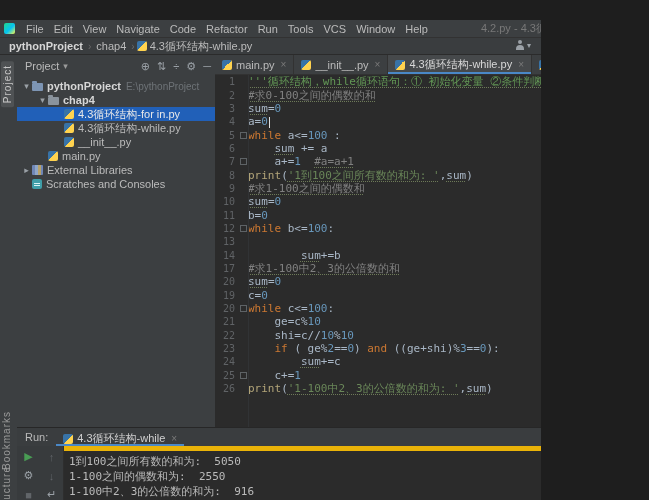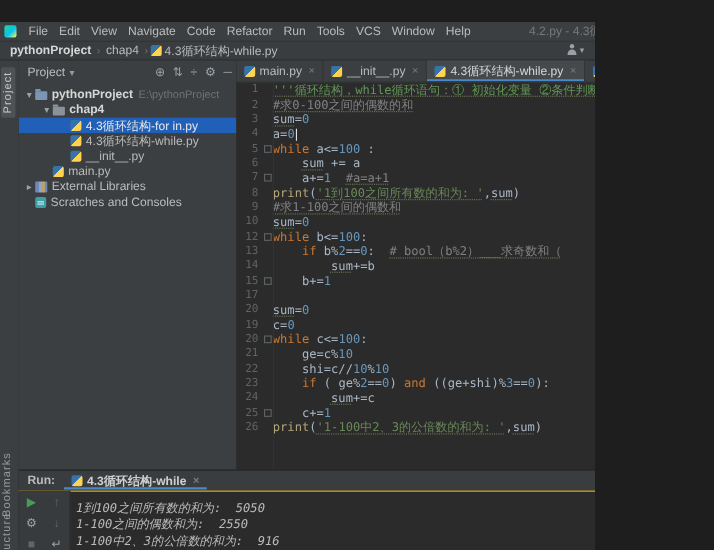--- a/index.html
+++ b/index.html
@@ -84,34 +84,34 @@
   .tok-num{color:#6897BB;}
   .tok-str{color:#6A8759;}
   .tok-com{color:#808080;}
   .tok-doc{color:#629755;}
   .tok-fn{color:#B3A579;}
   .tok-ul{text-decoration:underline dotted #6d7a58;text-decoration-thickness:1px;text-underline-offset:2px;}
   .tok-caret{display:inline-block;width:1.5px;height:11px;background:#e0e0e0;margin-left:1px;vertical-align:middle;}
   .gutter-div{position:absolute;left:33px;top:0;bottom:0;width:1px;background:#313335;}
   
   .run{position:absolute;left:17px;top:407px;right:0;bottom:0;background:#2b2b2b;border-top:1px solid #272727;}
-  .run-head{height:18px;background:#3a3d3f;display:flex;align-items:center;border-bottom:1px solid #eab308;font-weight:bold;}
+  .run-head{height:18px;background:#3a3d3f;display:flex;align-items:flex-end;border-bottom:5px solid #eab308;}
   .run-label{color:#bbbbbb;font-size:11px;align-self:center;margin:0 8px 0 8px;}
   .run-tab{display:flex;align-items:center;gap:4px;padding:0 7px;font-size:11px;color:#d0d0d0;
            box-shadow:inset 0 -2px 0 var(--accent);white-space:nowrap;}
   .run-cols{position:absolute;left:0;top:18px;bottom:0;width:46px;background:#383b3d;border-right:1px solid #2e2e2e;display:flex;}
   .run-col{width:23px;display:flex;flex-direction:column;align-items:center;padding-top:4px;gap:6px;}
   .run-ic{width:15px;height:15px;display:flex;align-items:center;justify-content:center;
           color:#9aa0a6;font-size:11px;border-radius:2px;cursor:default;}
   .run-ic.green{color:var(--green);}
   .run-ic.dim{color:#616569;}
   .run-ic.on{background:rgba(255,255,255,.14);color:#c8c8c8;}
   .console{position:absolute;left:52px;top:26px;right:4px;bottom:0;
            font-family:"DejaVu Sans Mono",monospace;font-size:11px;color:#bbbbbb;line-height:15px;}
-  .con-line{white-space:pre;font-style:italic;}
+  .con-line{white-space:pre;}
 </style>
 </head>
 <body>
 
 <div id="app" style="--accent: #4A88C7; --sel: #2160b8; --green: #499C54;">
 
   <div class="titlebar">
     <span class="logo"></span>
     <nav class="menubar">
         <span class="menu-item">File</span>
@@ -235,25 +235,25 @@
           <div class="code-line"><span class="gnum">1</span><span class="fold"></span><span class="ctext"><span class="tok-doc tok-ul">'''循环结构，while循环语句：① 初始化变量 ②条件判断 ③条件执行体（循环体） ④改变变量'''</span></span></div>
           <div class="code-line"><span class="gnum">2</span><span class="fold"></span><span class="ctext"><span class="tok-com tok-ul">#求0-100之间的偶数的和</span></span></div>
           <div class="code-line"><span class="gnum">3</span><span class="fold"></span><span class="ctext"><span class="tok-pl tok-ul">sum</span><span class="tok-pl">=</span><span class="tok-num">0</span></span></div>
           <div class="code-line"><span class="gnum">4</span><span class="fold"></span><span class="ctext"><span class="tok-pl">a=</span><span class="tok-num">0</span><span class="tok-caret"></span></span></div>
           <div class="code-line"><span class="gnum">5</span><span class="fold"><i></i></span><span class="ctext"><span class="tok-kw">while </span><span class="tok-pl">a&lt;=</span><span class="tok-num">100</span><span class="tok-pl"> :</span></span></div>
           <div class="code-line"><span class="gnum">6</span><span class="fold"></span><span class="ctext"><span class="tok-pl">    </span><span class="tok-pl tok-ul">sum</span><span class="tok-pl"> += a</span></span></div>
           <div class="code-line"><span class="gnum">7</span><span class="fold"><i></i></span><span class="ctext"><span class="tok-pl">    a+=</span><span class="tok-num">1</span><span class="tok-pl">  </span><span class="tok-com tok-ul">#a=a+1</span></span></div>
           <div class="code-line"><span class="gnum">8</span><span class="fold"></span><span class="ctext"><span class="tok-fn">print</span><span class="tok-pl">(</span><span class="tok-str tok-ul">'1到100之间所有数的和为: '</span><span class="tok-pl">,</span><span class="tok-pl tok-ul">sum</span><span class="tok-pl">)</span></span></div>
           <div class="code-line"><span class="gnum">9</span><span class="fold"></span><span class="ctext"><span class="tok-com tok-ul">#求1-100之间的偶数和</span></span></div>
           <div class="code-line"><span class="gnum">10</span><span class="fold"></span><span class="ctext"><span class="tok-pl tok-ul">sum</span><span class="tok-pl">=</span><span class="tok-num">0</span></span></div>
+          <div class="code-line"><span class="gnum">11</span><span class="fold"></span><span class="ctext"><span class="tok-pl">b=</span><span class="tok-num">0</span></span></div>
           <div class="code-line"><span class="gnum">12</span><span class="fold"><i></i></span><span class="ctext"><span class="tok-kw">while </span><span class="tok-pl">b&lt;=</span><span class="tok-num">100</span><span class="tok-pl">:</span></span></div>
-          <div class="code-line"><span class="gnum">13</span><span class="fold"></span><span class="ctext"><span class="tok-pl">    </span><span class="tok-kw">if </span><span class="tok-pl">b%</span><span class="tok-num">2</span><span class="tok-pl">==</span><span class="tok-num">0</span><span class="tok-pl">:  </span><span class="tok-com tok-ul"># bool（b%2）___求奇数和（</span></span></div>
+          <div class="code-line"><span class="gnum">13</span><span class="fold"></span></div>
           <div class="code-line"><span class="gnum">14</span><span class="fold"></span><span class="ctext"><span class="tok-pl">        </span><span class="tok-pl tok-ul">sum</span><span class="tok-pl">+=b</span></span></div>
-          <div class="code-line"><span class="gnum">15</span><span class="fold"><i></i></span><span class="ctext"><span class="tok-pl">    b+=</span><span class="tok-num">1</span></span></div>
-          <div class="code-line"><span class="gnum">17</span><span class="fold"></span></div>
+          <div class="code-line"><span class="gnum">17</span><span class="fold"></span><span class="ctext"><span class="tok-com tok-ul">#求1-100中2、3的公倍数的和</span></span></div>
           <div class="code-line"><span class="gnum">20</span><span class="fold"></span><span class="ctext"><span class="tok-pl tok-ul">sum</span><span class="tok-pl">=</span><span class="tok-num">0</span></span></div>
           <div class="code-line"><span class="gnum">19</span><span class="fold"></span><span class="ctext"><span class="tok-pl">c=</span><span class="tok-num">0</span></span></div>
           <div class="code-line"><span class="gnum">20</span><span class="fold"><i></i></span><span class="ctext"><span class="tok-kw">while </span><span class="tok-pl">c&lt;=</span><span class="tok-num">100</span><span class="tok-pl">:</span></span></div>
           <div class="code-line"><span class="gnum">21</span><span class="fold"></span><span class="ctext"><span class="tok-pl">    ge=c%</span><span class="tok-num">10</span></span></div>
           <div class="code-line"><span class="gnum">22</span><span class="fold"></span><span class="ctext"><span class="tok-pl">    shi=c//</span><span class="tok-num">10</span><span class="tok-pl">%</span><span class="tok-num">10</span></span></div>
           <div class="code-line"><span class="gnum">23</span><span class="fold"></span><span class="ctext"><span class="tok-pl">    </span><span class="tok-kw">if </span><span class="tok-pl">( ge%</span><span class="tok-num">2</span><span class="tok-pl">==</span><span class="tok-num">0</span><span class="tok-pl">) </span><span class="tok-kw">and </span><span class="tok-pl">((ge+shi)%</span><span class="tok-num">3</span><span class="tok-pl">==</span><span class="tok-num">0</span><span class="tok-pl">):</span></span></div>
           <div class="code-line"><span class="gnum">24</span><span class="fold"></span><span class="ctext"><span class="tok-pl">        </span><span class="tok-pl tok-ul">sum</span><span class="tok-pl">+=c</span></span></div>
           <div class="code-line"><span class="gnum">25</span><span class="fold"><i></i></span><span class="ctext"><span class="tok-pl">    c+=</span><span class="tok-num">1</span></span></div>
           <div class="code-line"><span class="gnum">26</span><span class="fold"></span><span class="ctext"><span class="tok-fn">print</span><span class="tok-pl">(</span><span class="tok-str tok-ul">'1-100中2、3的公倍数的和为: '</span><span class="tok-pl">,</span><span class="tok-pl tok-ul">sum</span><span class="tok-pl">)</span></span></div>
         </div>

